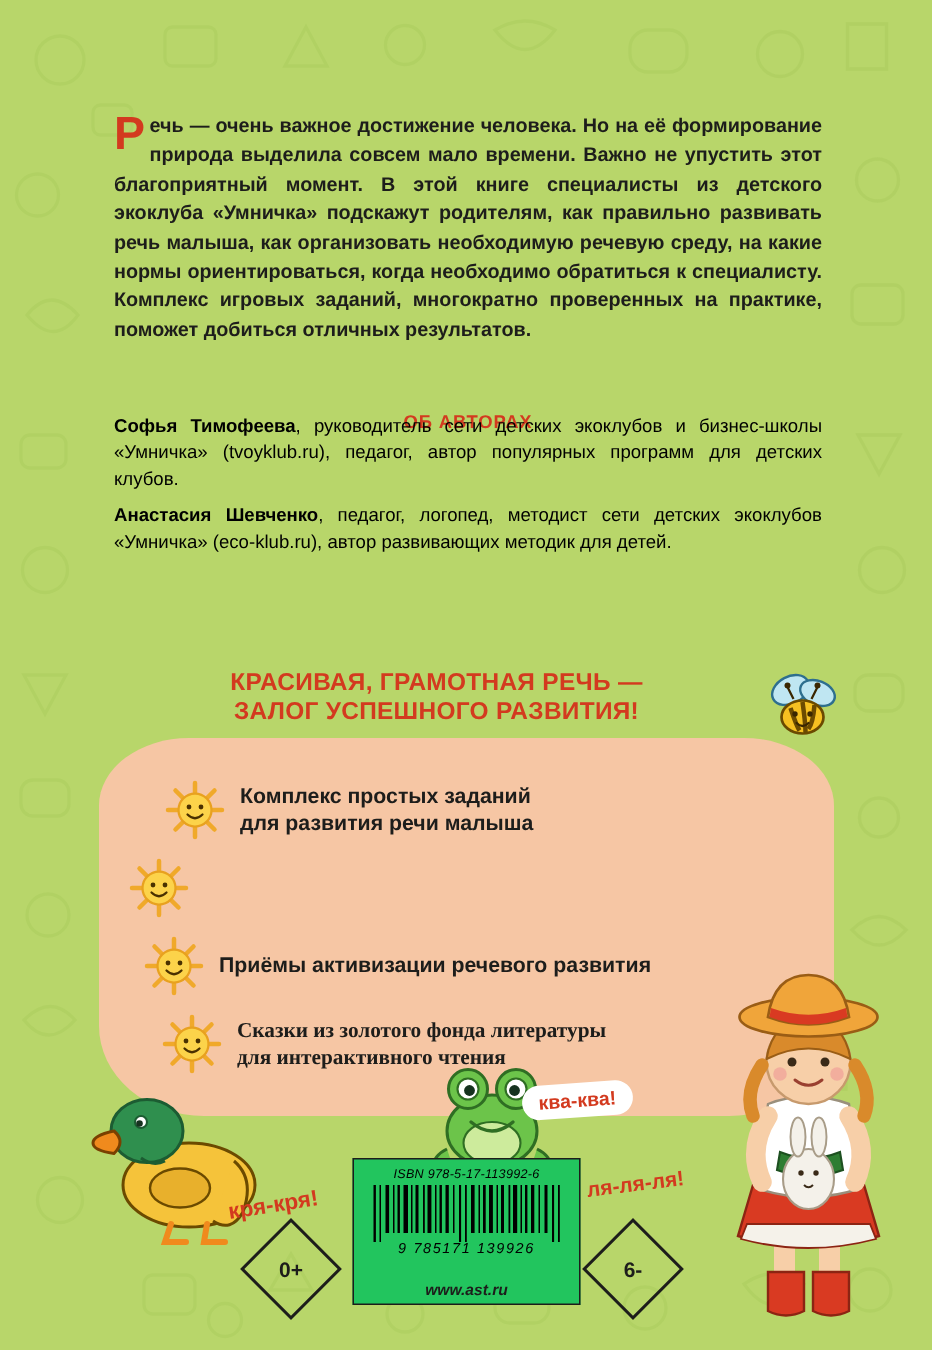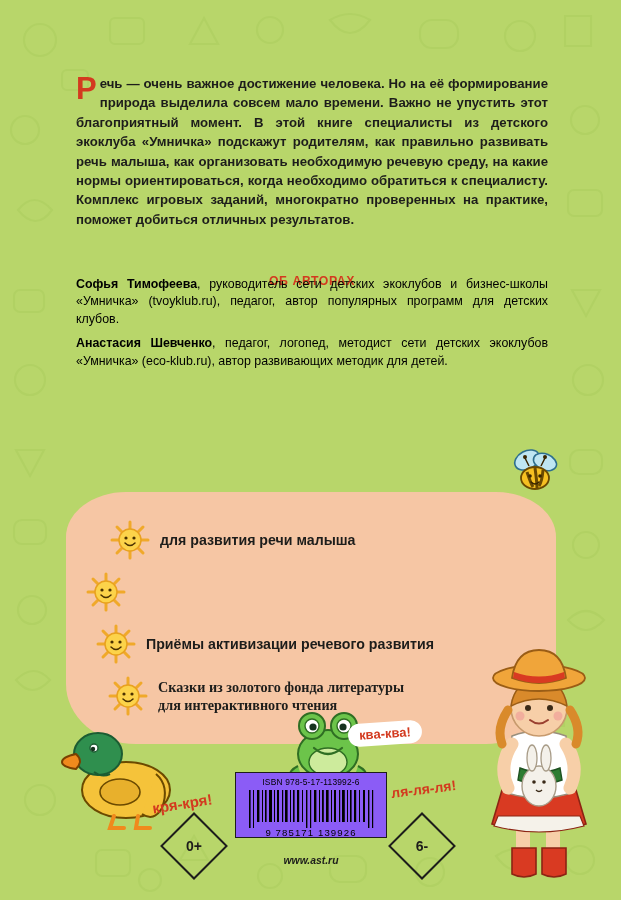--- a/index.html
+++ b/index.html
@@ -122,24 +122,25 @@
     color: #1d1d1b;
     font-weight: 600;
   }
   .bullet-text span { display: block; }
 
   .isbn-box {
     position: absolute;
     left: 235px;
     top: 772px;
     width: 152px;
-    height: 66px;
-    background: #8b5cf6;
+    height: 98px;
+    background: #22c55e;
     border: 1px solid #1d1d1b;
     text-align: center;
+    font-style: italic;
   }
   .isbn-text {
     font-size: 8.4px;
     margin-top: 4px;
     color: #000;
     letter-spacing: 0.2px;
   }
   .barcode {
     margin: 3px auto 0;
     width: 130px;
@@ -273,20 +274,24 @@
     <span class="dropcap">Р</span><span>ечь — очень важное достижение человека. Но на её формирование природа выделила совсем мало времени. Важно не упустить этот благоприятный момент. В этой книге специалисты из детского экоклуба «Умничка» подскажут родителям, как правильно развивать речь малыша, как организовать необходимую речевую среду, на какие нормы ориентироваться, когда необходимо обратиться к специалисту. Комплекс игровых заданий, многократно проверенных на практике, поможет добиться отличных результатов.</span>
   </div>
 
   <div class="authors-heading">ОБ АВТОРАХ</div>
 
   <div class="authors">
     <p><b>Софья Тимофеева</b><span>, руководитель сети детских экоклубов и бизнес-школы «Умничка» (tvoyklub.ru), педагог, автор популярных программ для детских клубов.</span></p>
     <p><b>Анастасия Шевченко</b><span>, педагог, логопед, методист сети детских экоклубов «Умничка» (eco-klub.ru), автор развивающих методик для детей.</span></p>
   </div>
 
+  <div class="slogan">
+    <div>КРАСИВАЯ, ГРАМОТНАЯ РЕЧЬ —</div>
+    <div>ЗАЛОГ УСПЕШНОГО РАЗВИТИЯ!</div>
+  </div>
 
   <div class="bullet-panel"></div>
 
   <div class="bullets">
 
     <div class="bullet-row">
       <div class="bullet-ico">
         <svg viewBox="0 0 40 40" width="40" height="40">
           <g stroke="#f0a92a" stroke-width="3" stroke-linecap="round">
             <line x1="20" y1="2" x2="20" y2="9"></line>
@@ -298,20 +303,21 @@
             <line x1="33" y1="7" x2="28" y2="12"></line>
               <line x1="12" y1="28" x2="7" y2="33"></line>
           </g>
           <circle cx="20" cy="20" r="11" fill="#fcd34a" stroke="#e8a11f" stroke-width="1.5"></circle>
           <circle cx="16" cy="18" r="1.6" fill="#4a3100"></circle>
             <circle cx="24" cy="18" r="1.6" fill="#4a3100"></circle>
           <path d="M15 23 q5 5 10 0" stroke="#4a3100" stroke-width="1.5" fill="none" stroke-linecap="round"></path>
         </svg>
       </div>
       <div class="bullet-text">
+        <span>Комплекс простых заданий</span>
         <span>для развития речи малыша</span>
       </div>
     </div>
 
     <div class="bullet-row" style="margin-left:-24px;">
       <div class="bullet-ico">
         <svg viewBox="0 0 40 40" width="40" height="40">
           <g stroke="#f0a92a" stroke-width="3" stroke-linecap="round">
             <line x1="20" y1="2" x2="20" y2="9"></line>
               <line x1="20" y1="31" x2="20" y2="38"></line>

